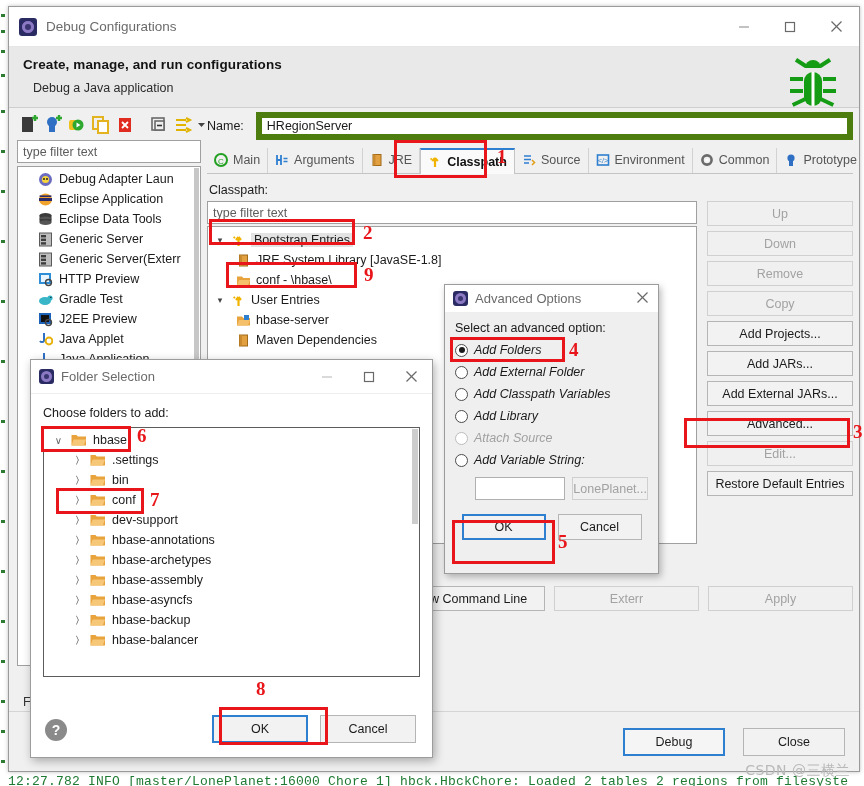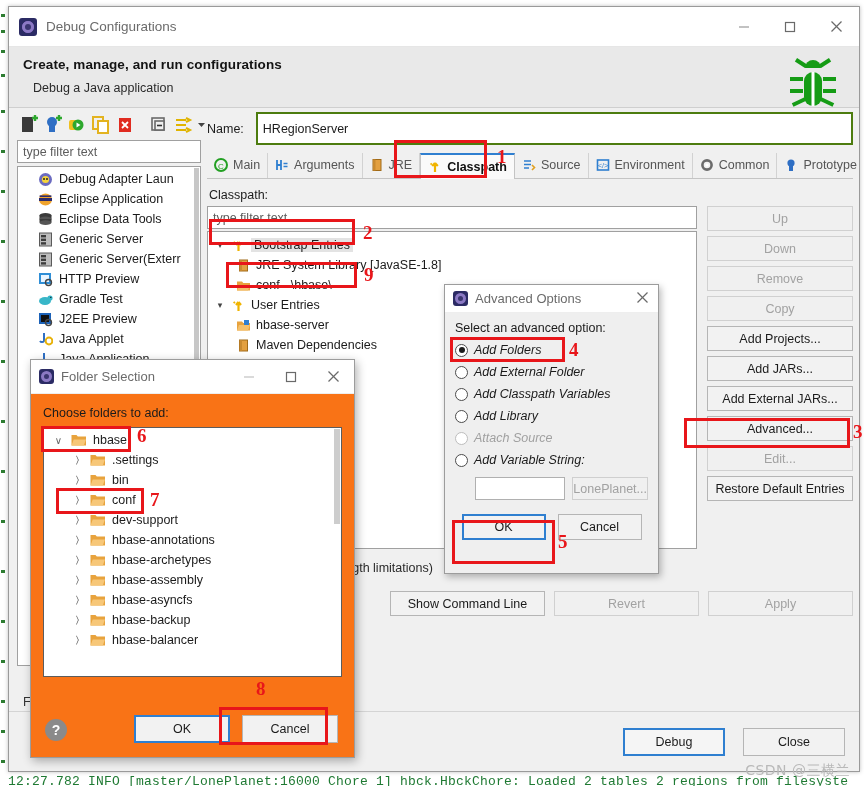--- a/index.html
+++ b/index.html
@@ -86,21 +86,21 @@
   }
   .tnode { display:flex; align-items:center; height: 20px; padding-left: 20px; gap:6px; font-size:12.5px; color:#1a1a1a; white-space:nowrap;}
   .tnode .ic { width:15px; height:15px; flex:0 0 15px; position:relative; }
   .tree-scroll { position:absolute; right:1px; top:1px; width:5px; height: 300px; background:#c7c7c7; }
 
   
   .editor { position:absolute; left: 198px; right: 6px; top: 4px; bottom: 8px; }
   .namerow { display:flex; align-items:center; gap:12px; margin-bottom: 8px; }
   .namerow label { font-size:12.5px; }
   .nameinput {
-    flex:1; height: 33px; border:2px solid #4d7c0f; background:#fff;
+    flex:1; height: 24px; border:6px solid #4d7c0f; background:#fff;
     display:flex; align-items:center; padding: 8px 5px; font-size: 12.5px;
   }
   .tabs { display:flex; align-items:flex-end; height: 26px; border-bottom:1px solid #c4c4c4; }
   .tab {
     display:flex; align-items:center; gap:5px; padding: 3px 7px 4px 7px; height: 25px;
     color:#555; font-size:12.5px; border-right:1px solid #d2d2d2; white-space:nowrap;
   }
   .tab.active { background:#fafafa; color:#111; font-weight:bold; border-top:2px solid #2f7fd0; border-left:1px solid #c4c4c4; border-right:1px solid #c4c4c4; margin-bottom:-1px; height:26px;}
   .tab .ti { width:14px; height:14px; flex:0 0 14px; position:relative; }
 
@@ -159,22 +159,22 @@
   .varrow { display:flex; gap:7px; margin: 6px 0 0 20px; }
   .varrow .vi { width: 100px; height: 23px; background:#fff; border:1px solid #b0b0b0; }
   .varrow .vb { width: 78px; height: 23px; border:1px solid #cfcfcf; background:#f0f0f0; color:#a2a2a2;
                 display:flex; align-items:center; justify-content:center; font-size:12.5px;}
   .dlg-adv-foot { display:flex; gap: 12px; justify-content:center; margin-top: 14px; }
   .dlg-adv-foot .btn { width: 84px; height: 26px; }
   .dlg-adv-foot .btn.primary { border:2px solid #2f7fd0; }
 
   
   .dlg-fs {
-    position:absolute; left: 30px; top: 359px; width: 325px; height: 399px;
-    background:#f97316; border:1px solid #9c9c9c; box-shadow: 2px 3px 9px rgba(0,0,0,.3);
+    position:absolute; left: 30px; top: 359px; width: 403px; height: 399px;
+    background:#ffffff; border:1px solid #9c9c9c; box-shadow: 2px 3px 9px rgba(0,0,0,.3);
   }
   .dlg-fs .dlg-title { height: 34px; }
   .fs-body { padding: 12px 12px 0 12px; }
   .fs-cap { font-size:12.5px; margin-bottom: 7px; }
   .fs-tree {
     background:#fff; border:1px solid #5c5c5c; height: 250px; position:relative; overflow:hidden;
   }
   .fsrow { display:flex; align-items:center; height:20px; gap:6px; font-size:12.5px; white-space:nowrap;}
   .fsrow .ar { width:13px; flex:0 0 13px; text-align:center; color:#666; font-size:10px;}
   .fsrow .ic { width:16px; height:14px; flex:0 0 16px; position:relative;}
@@ -611,21 +611,21 @@
             <div class="btn">Advanced...</div>
             <div class="btn dis">Edit...</div>
             <div class="btn">Restore Default Entries</div>
           </div>
         </div>
 
         <div class="hint">ath (to avoid classpath length limitations)</div>
 
         <div class="actionrow">
           <div class="btn wide">Show Command Line</div>
-          <div class="btn dis">Revert</div>
+          <div class="btn dis">Exterr</div>
           <div class="btn dis">Apply</div>
         </div>
       </div>
     </div>
 
     <div class="filter-note">Fil</div>
 
     <div class="footer">
       <div class="btn primary">Debug</div>
       <div class="btn">Close</div>

